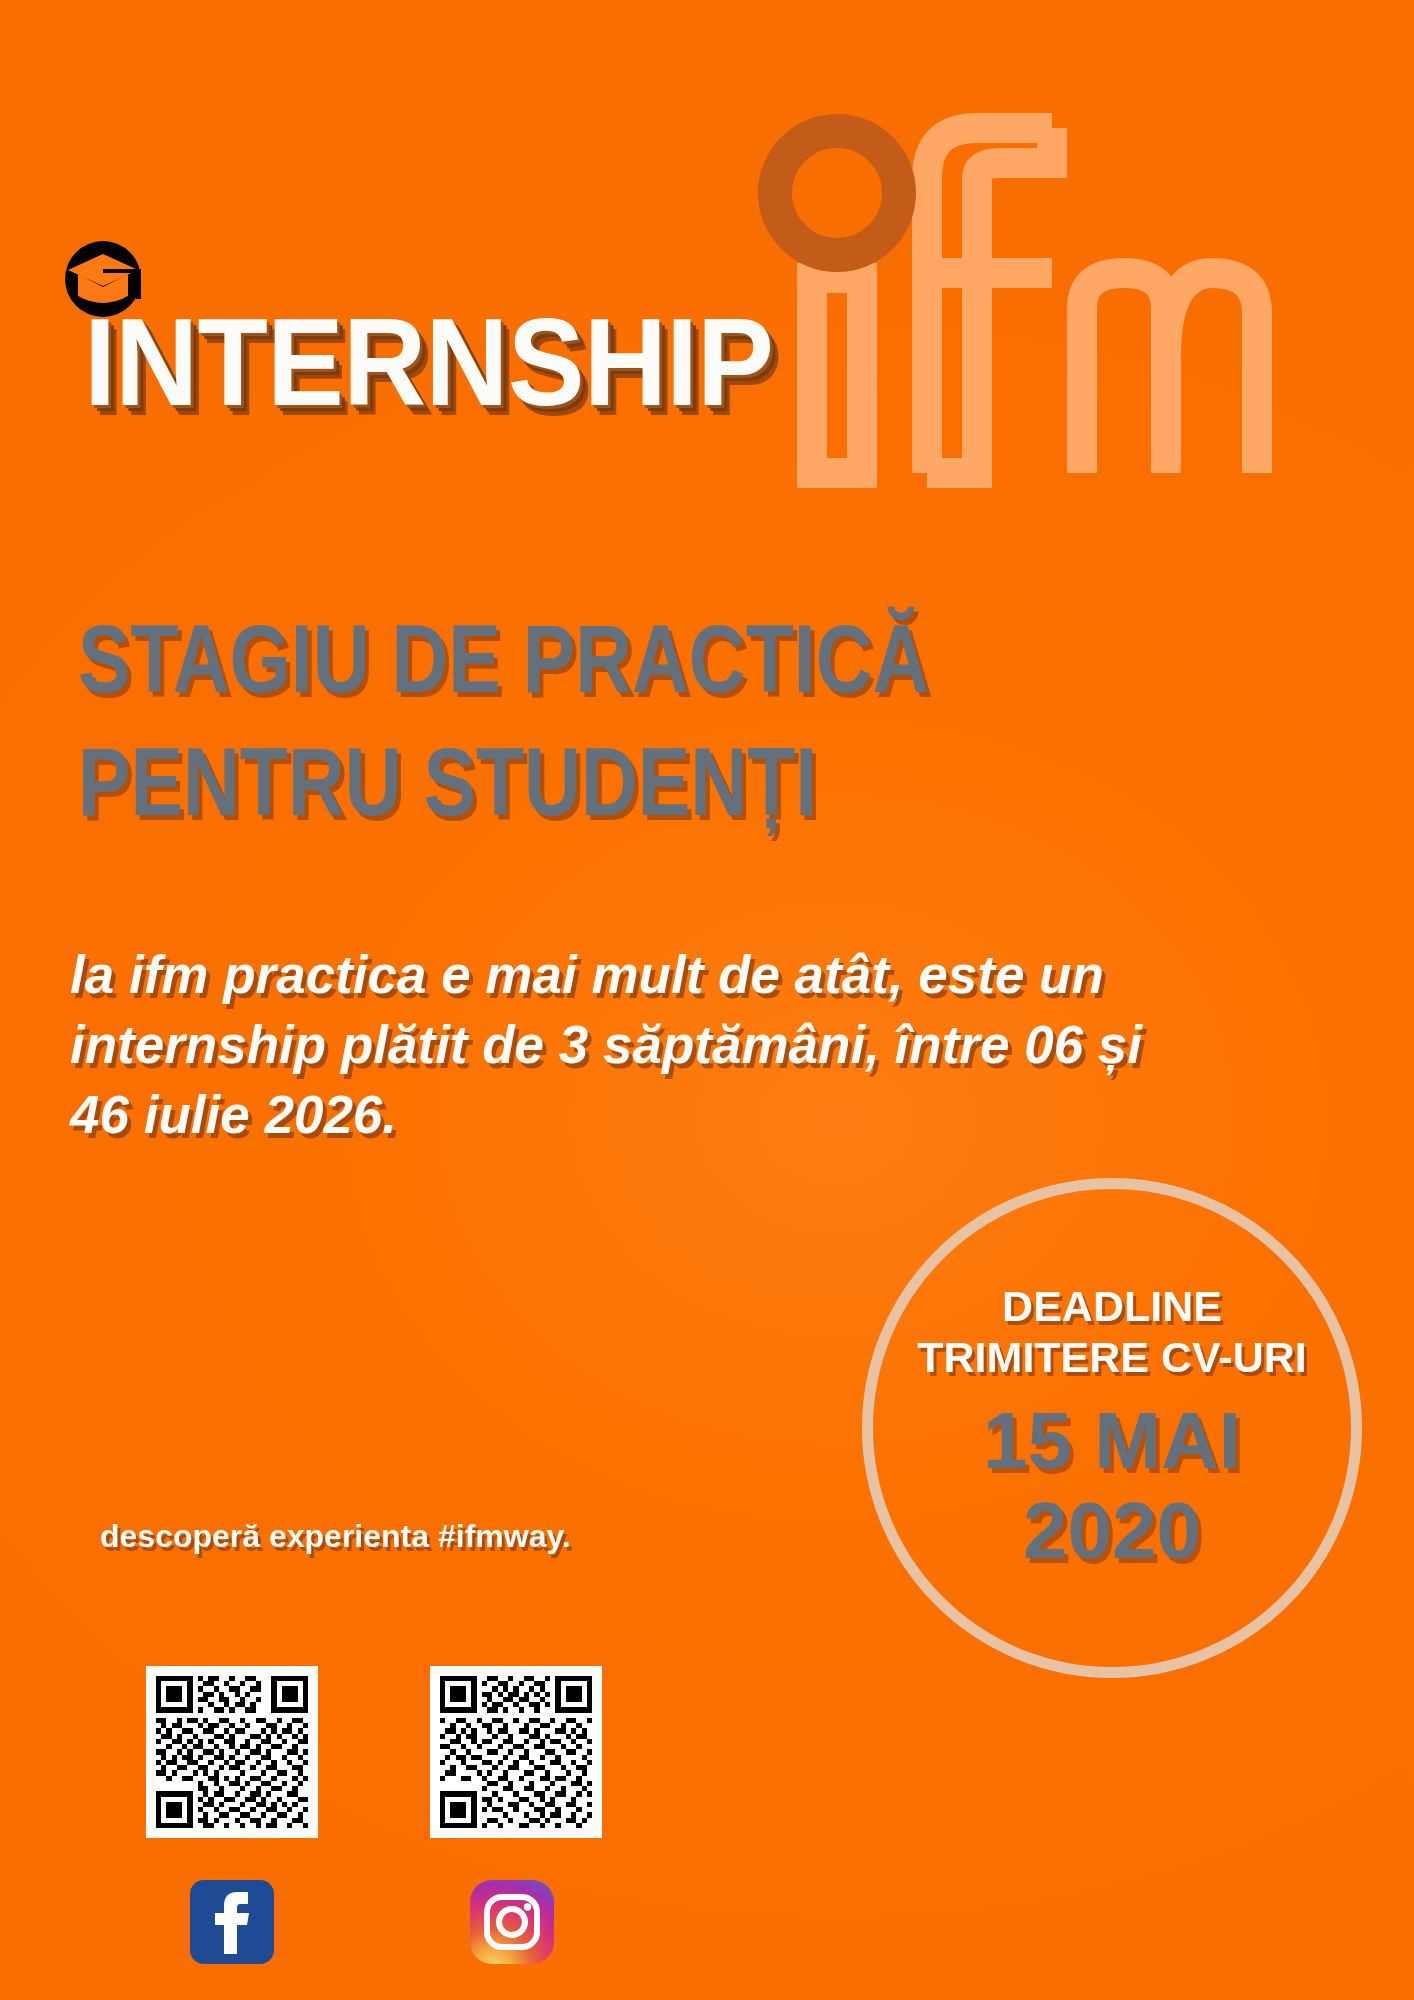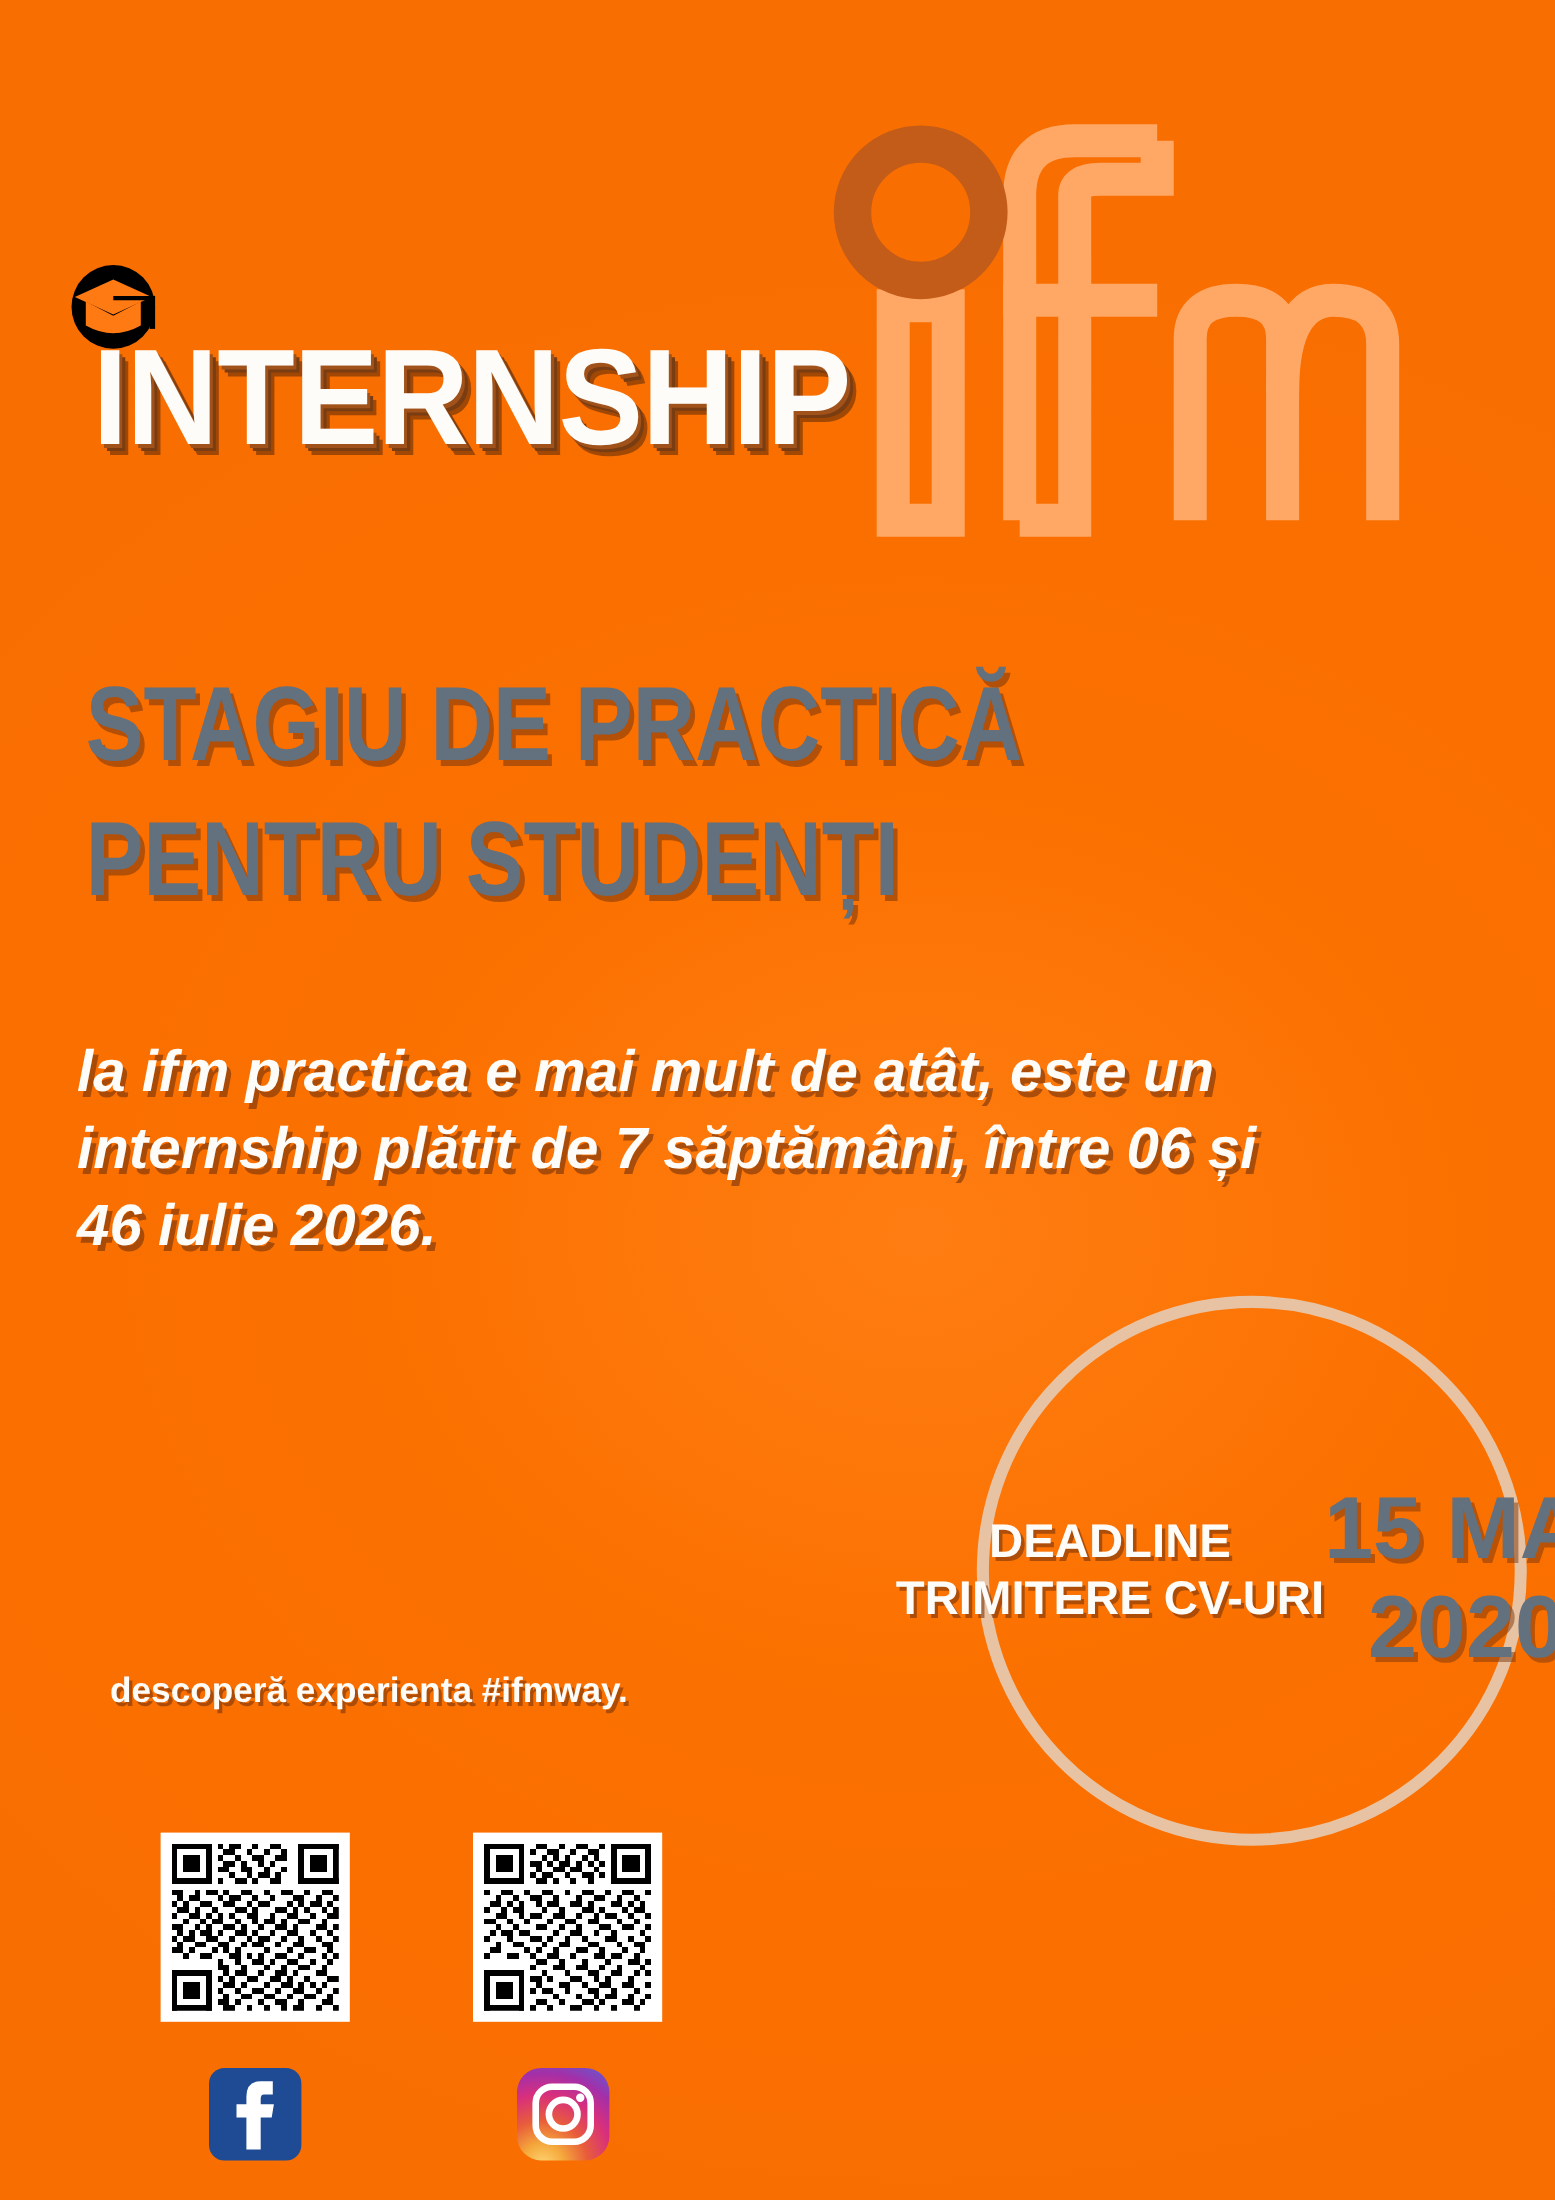--- a/index.html
+++ b/index.html
@@ -88,28 +88,29 @@
     line-height: 1.32;
     color: #fdfcf8;
     text-shadow: 4px 5px 0 rgba(120,52,12,0.62);
     font-style: italic;
   }
   .body-copy .ln { display: block; white-space: nowrap; }
 
   
   .deadline-circle {
     position: absolute;
-    left: 888px;
+    left: 862px;
     top: 1178px;
     width: 500px;
     height: 500px;
     border-radius: 50%;
     border: 11px solid #e8c3a3;
     box-sizing: border-box;
     display: flex;
+    flex-direction: column;
     align-items: center;
     justify-content: center;
   }
   .deadline-label {
     font-family: "Liberation Sans", sans-serif;
     font-weight: bold;
     font-size: 43px;
     line-height: 1.2;
     color: #fdfcf8;
     text-align: center;
@@ -211,21 +212,21 @@
 
   <div class="title-internship">INTERNSHIP</div>
 
   <div class="subtitle">
     <span class="ln">STAGIU DE PRACTICĂ</span>
     <span class="ln">PENTRU STUDENȚI</span>
   </div>
 
   <div class="body-copy">
     <span class="ln">la ifm practica e mai  mult de atât, este un</span>
-    <span class="ln">internship plătit de 7 săptămâni, între 06 și</span>
+    <span class="ln">internship plătit de 3 săptămâni, între 06 și</span>
     <span class="ln">46 iulie 2026.</span>
   </div>
 
   <div class="deadline-circle">
     <div class="deadline-label">
       <span class="ln">DEADLINE</span>
       <span class="ln">TRIMITERE CV-URI</span>
     </div>
     <div class="deadline-date">
       <span class="ln">15 MAI</span>

